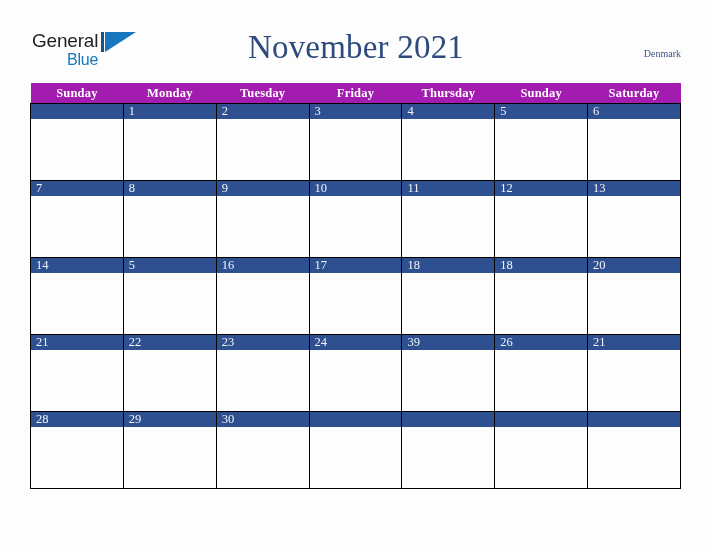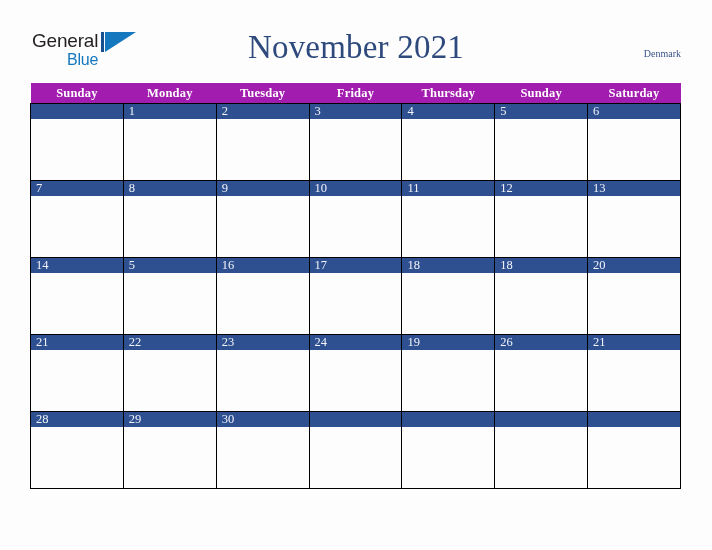--- a/index.html
+++ b/index.html
@@ -413,21 +413,21 @@
             <div class="cell">
               <div class="daybar">
                 <span class="daynum">24</span>
               </div>
               <div class="cell-body"></div>
             </div>
           </td>
         <td>
             <div class="cell">
               <div class="daybar">
-                <span class="daynum">19</span>
+                <span class="daynum">39</span>
               </div>
               <div class="cell-body"></div>
             </div>
           </td>
         <td>
             <div class="cell">
               <div class="daybar">
                 <span class="daynum">26</span>
               </div>
               <div class="cell-body"></div>

